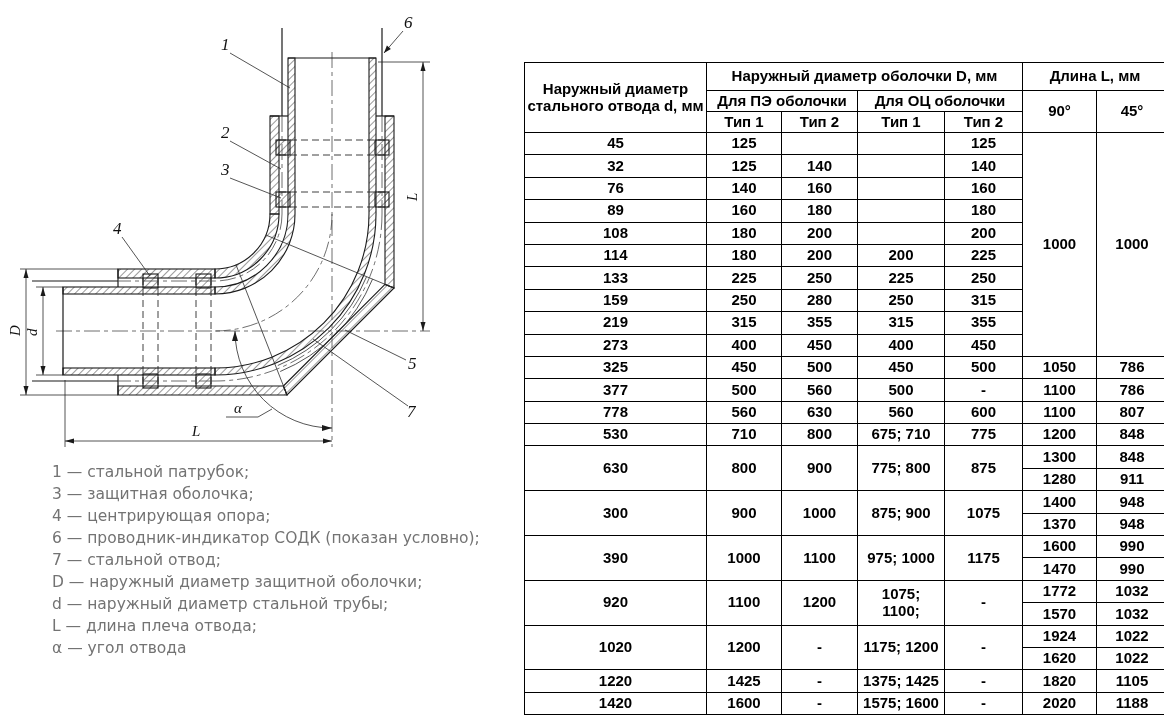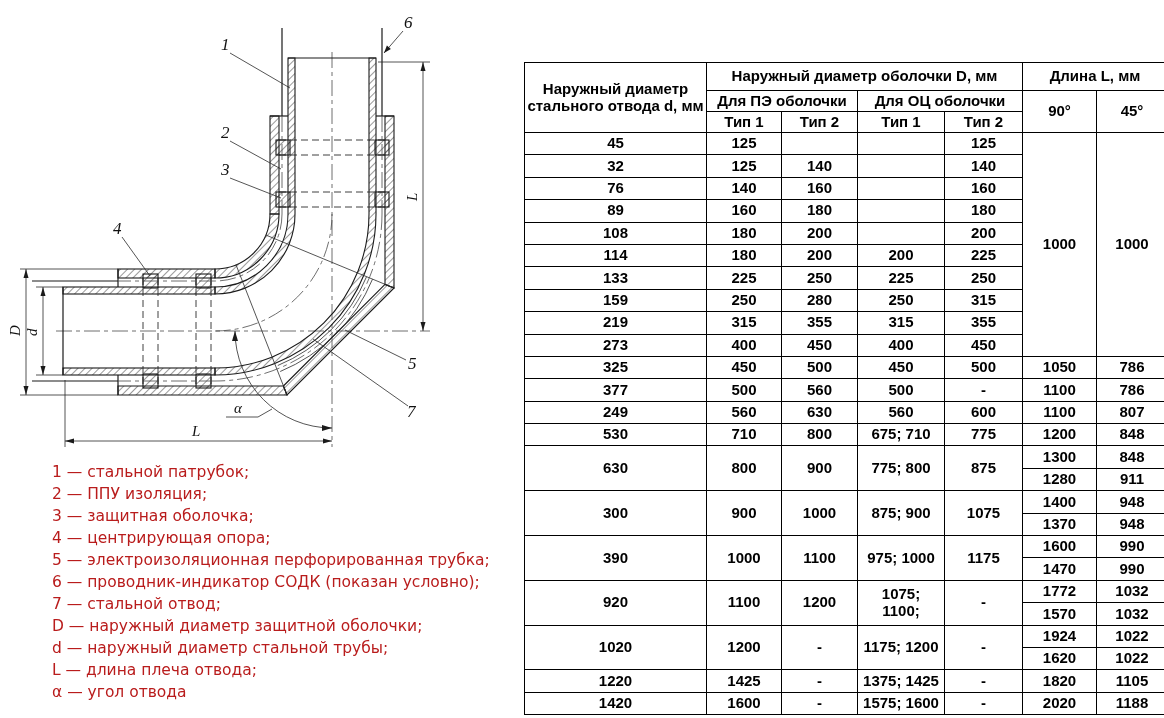--- a/index.html
+++ b/index.html
@@ -1,19 +1,19 @@
 <!DOCTYPE html>
 <html><head>
 <meta charset="utf-8">
 <style>
   html,body{margin:0;padding:0;background:#fff;}
   .page{position:relative;width:1164px;height:718px;background:#ffffff;overflow:hidden;
         font-family:"Liberation Sans",sans-serif;color:#000;}
   svg.diagram{position:absolute;left:0;top:0;}
-  .legend{position:absolute;left:52px;top:461px;font:15.5px/22px "DejaVu Sans",sans-serif;color:#b91c1c;}
+  .legend{position:absolute;left:52px;top:461px;font:15.5px/22px "DejaVu Sans",sans-serif;color:#737373;}
   .legend div{white-space:nowrap;}
   table.spec{position:absolute;left:524px;top:18px;border-collapse:collapse;table-layout:fixed;
              font-family:"Liberation Sans",sans-serif;font-size:15px;font-weight:bold;color:#000;
              width:643px;margin-top:44px;}
   table.spec th,table.spec td{border:1.6px solid #000;text-align:center;vertical-align:middle;
              padding:0 2px;line-height:1.12;white-space:pre-line;}
   table.spec thead th{font-weight:bold;}
   table.spec thead tr.h1 th{height:27px;}
   table.spec thead tr.h2 th{height:20px;}
   table.spec thead tr.h3 th{height:20px;}
@@ -159,24 +159,22 @@
       <path class="thin" d="M403,31 L384,53"></path>
       <polygon class="arr" points="384,53 390.9,49 386.9,45.6"></polygon>
       <text class="call" x="404" y="28">6</text>
       <path class="thin" d="M408,406 L313,339"></path>
       <text class="call" x="407" y="417">7</text>
     </g>
   </svg>
 
   <div class="legend">
       <div>1 — стальной патрубок;</div>
-      <div>2 — ППУ изоляция;</div>
       <div>3 — защитная оболочка;</div>
       <div>4 — центрирующая опора;</div>
-      <div>5 — электроизоляционная перфорированная трубка;</div>
       <div>6 — проводник-индикатор СОДК (показан условно);</div>
       <div>7 — стальной отвод;</div>
       <div>D — наружный диаметр защитной оболочки;</div>
       <div>d — наружный диаметр стальной трубы;</div>
       <div>L — длина плеча отвода;</div>
       <div>α — угол отвода</div>
     </div>
 
   <table class="spec">
     <colgroup>
@@ -292,21 +290,21 @@
         <tr>
           <td>377</td>
           <td>500</td>
           <td>560</td>
           <td>500</td>
           <td>-</td>
           <td>1100</td>
           <td>786</td>
         </tr>
         <tr>
-          <td>249</td>
+          <td>778</td>
           <td>560</td>
           <td>630</td>
           <td>560</td>
           <td>600</td>
           <td>1100</td>
           <td>807</td>
         </tr>
         <tr>
           <td>530</td>
           <td>710</td>

